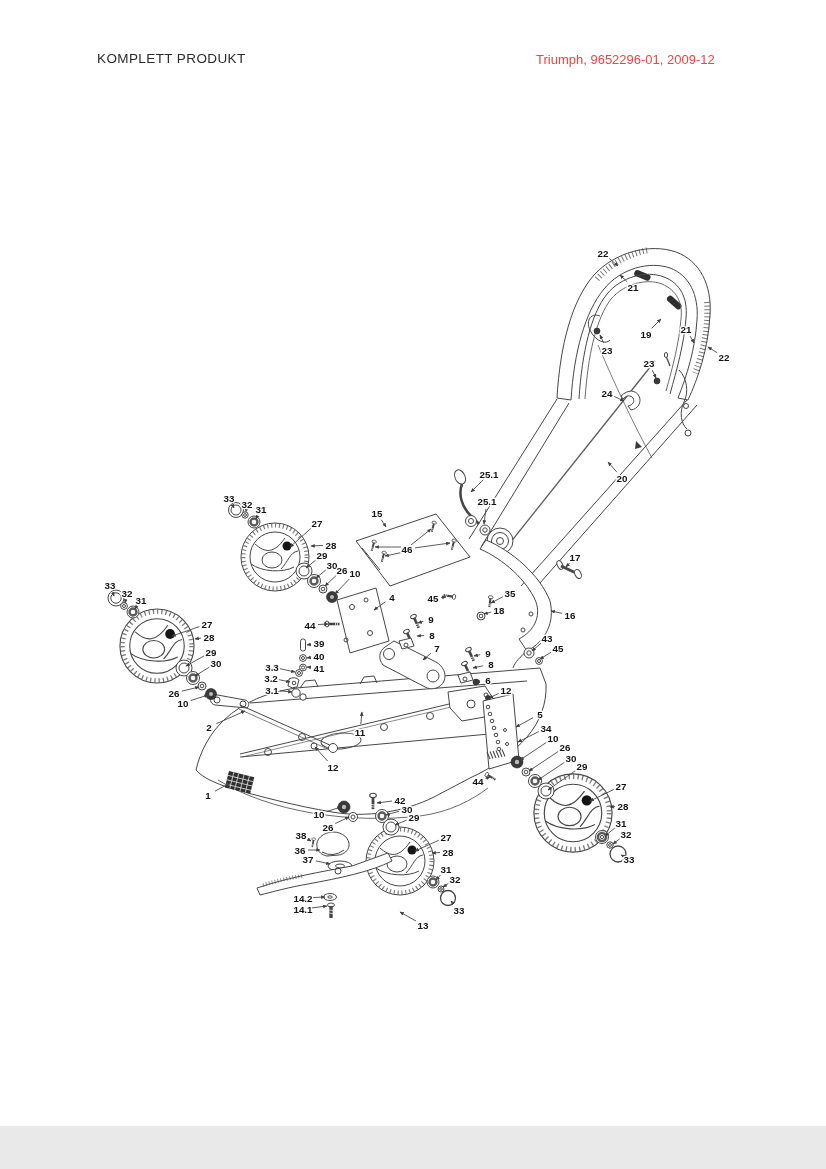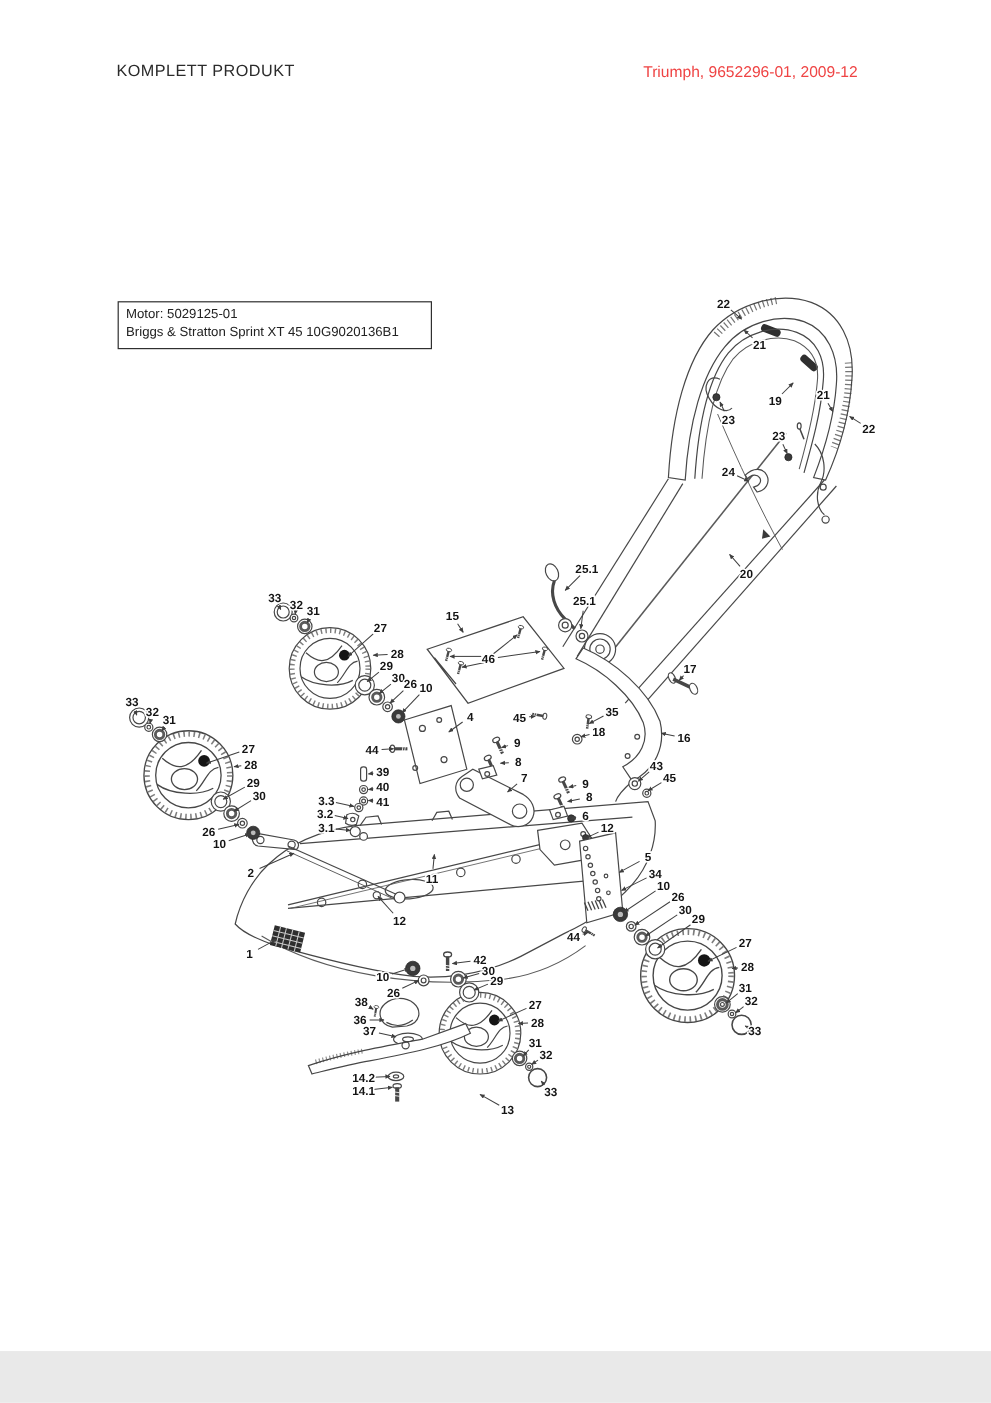--- a/index.html
+++ b/index.html
@@ -18,24 +18,20 @@
                 fill:#141414;paint-order:stroke;stroke:#ffffff;stroke-width:2.6px;}
   .leader{stroke:#3f3f3f;stroke-width:.85;fill:none;}
 </style>
 </head>
 <body>
 
 <div id="page">
   <div class="hdr-left">KOMPLETT PRODUKT</div>
   <div class="hdr-right">Triumph, 9652296-01, 2009-12</div>
 
-  <div class="motor-box">
-    <div>Motor: 5029125-01</div>
-    <div>Briggs &amp; Stratton Sprint XT 45 10G9020136B1</div>
-  </div>
 
   <svg width="826" height="1169" viewBox="0 0 826 1169">
     <defs>
       <marker id="arr" markerWidth="6" markerHeight="6" refX="4.5" refY="2.2" orient="auto">
         <path d="M0,0 L5,2.2 L0,4.4 z" fill="#3f3f3f"></path>
       </marker>
       <g id="wheel">
         <circle r="34" class="wh"></circle>
         <circle r="31.5" fill="none" stroke="#474747" stroke-width="4" stroke-dasharray="1.2,2.7" opacity=".7"></circle>
         <circle r="25" class="wh"></circle>

